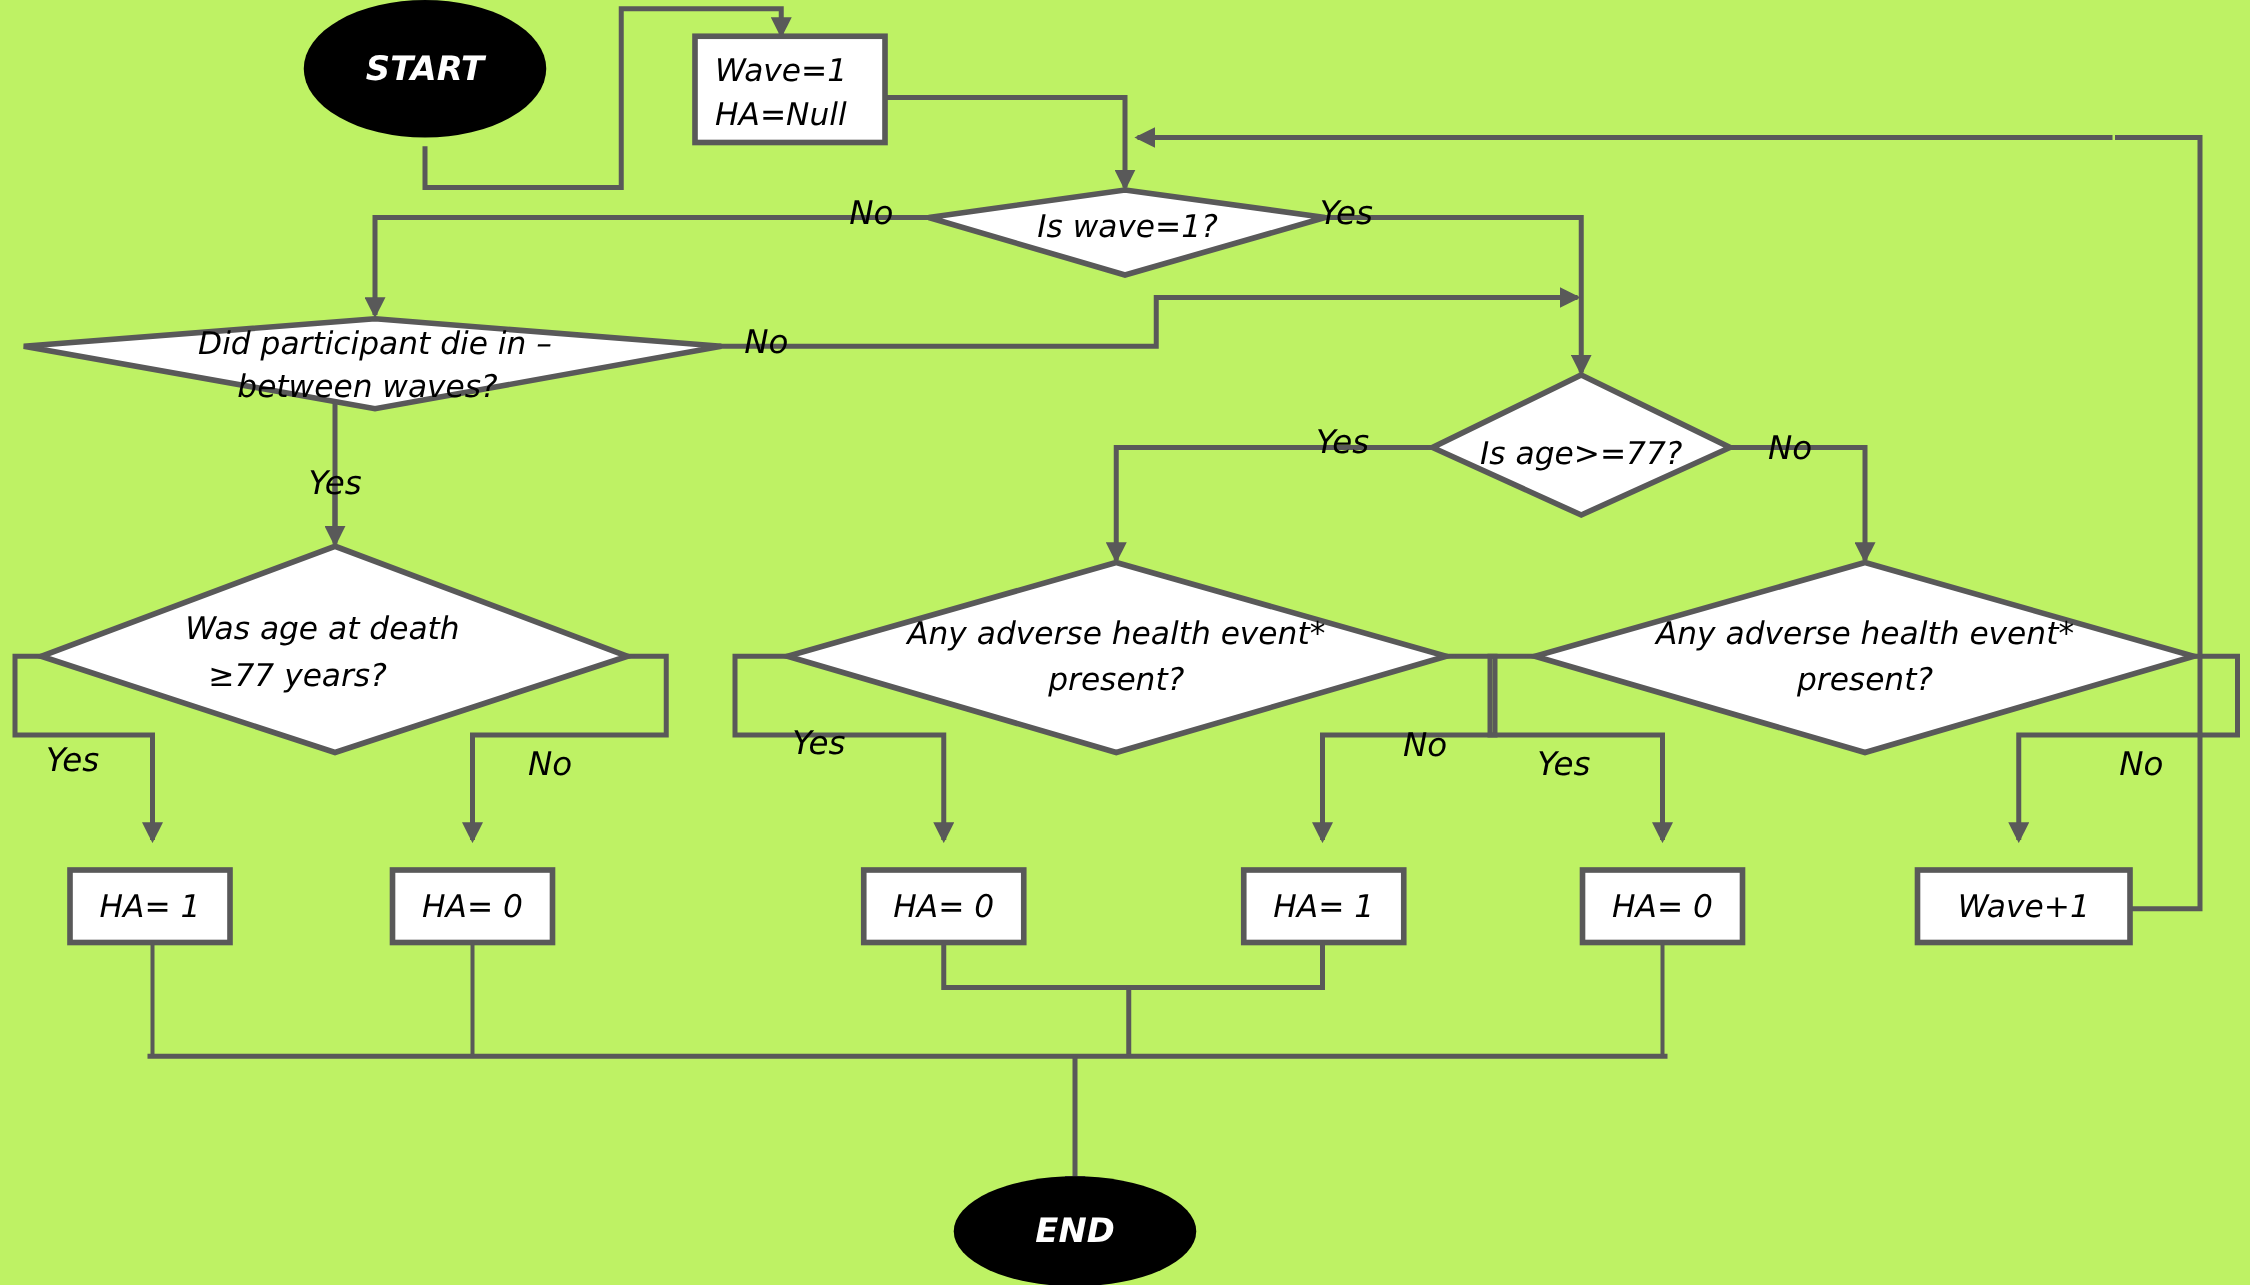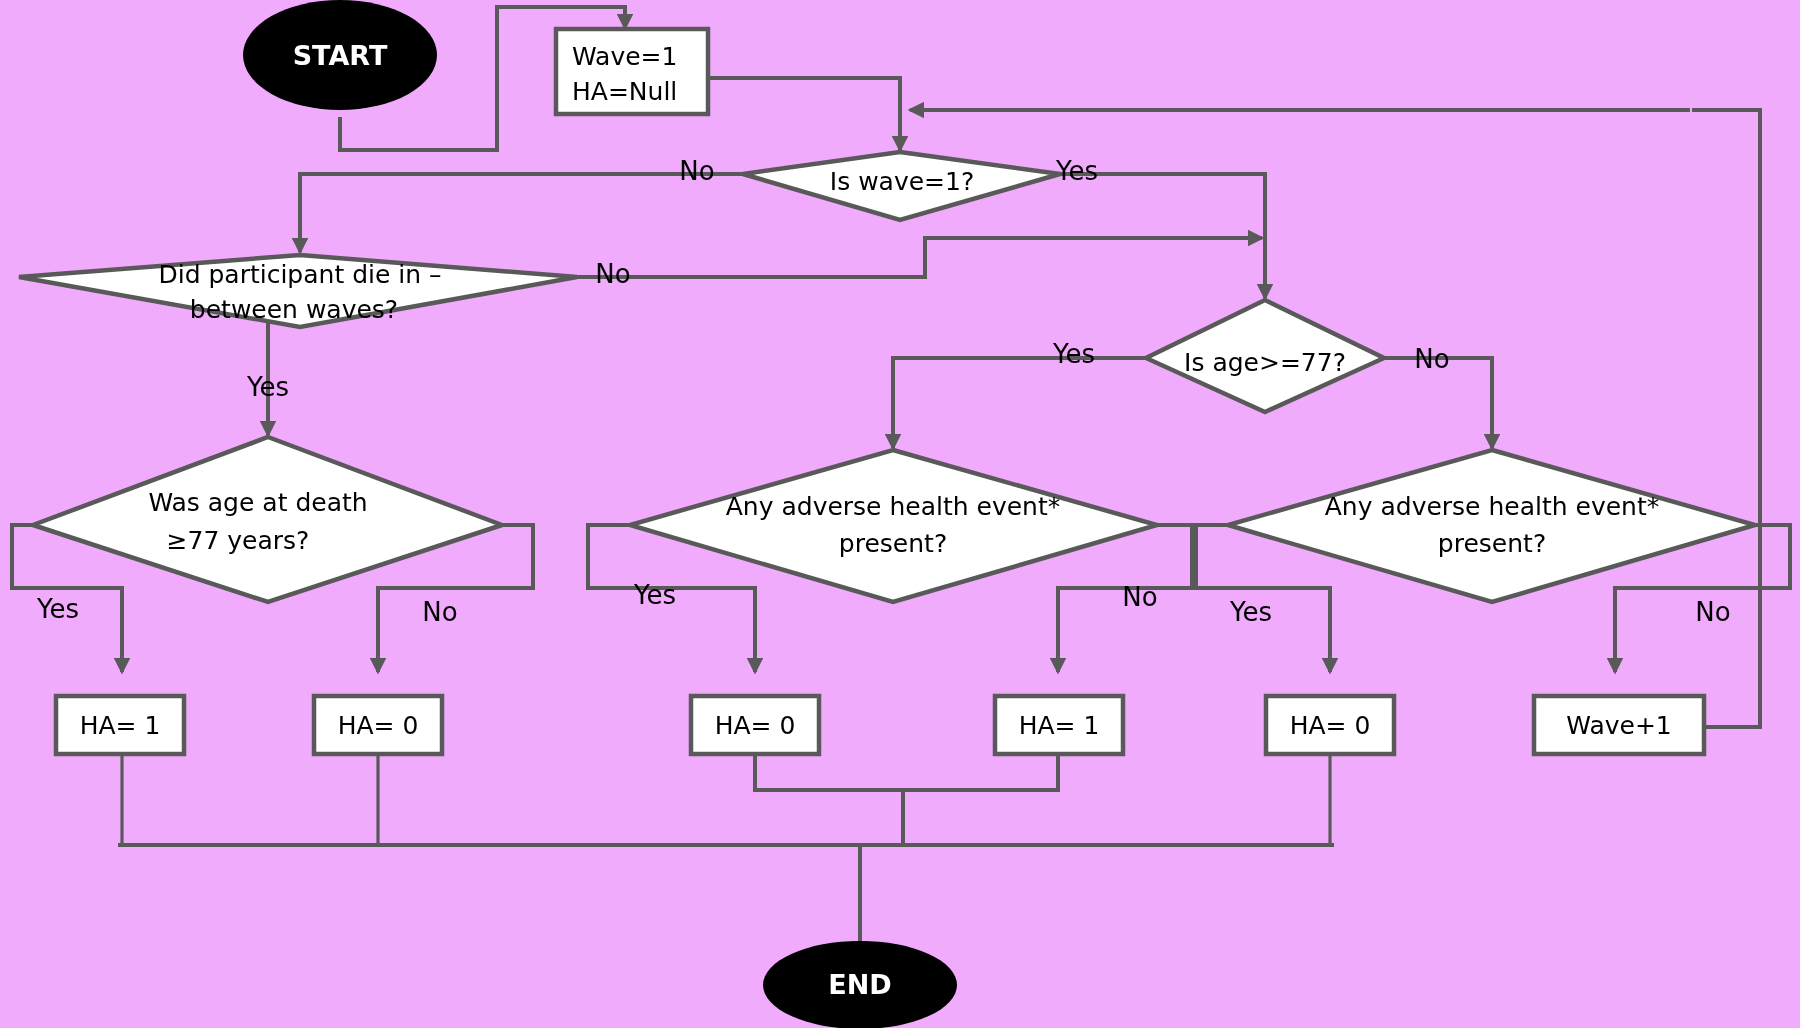--- a/index.html
+++ b/index.html
@@ -4,23 +4,24 @@
 <style>
   html, body {
     margin: 0;
     padding: 0;
     background: #ffffff;
   }
   #canvas {
     position: relative;
     width: 1800px;
     height: 1028px;
-    background: #f0abfc;
+    background: #bef264;
     font-family: "DejaVu Sans", sans-serif;
     overflow: hidden;
+    font-style: italic;
   }
   #flow-svg {
     position: absolute;
     top: 0;
     left: 0;
     width: 1800px;
     height: 1028px;
   }
   .edge {
     fill: none;

